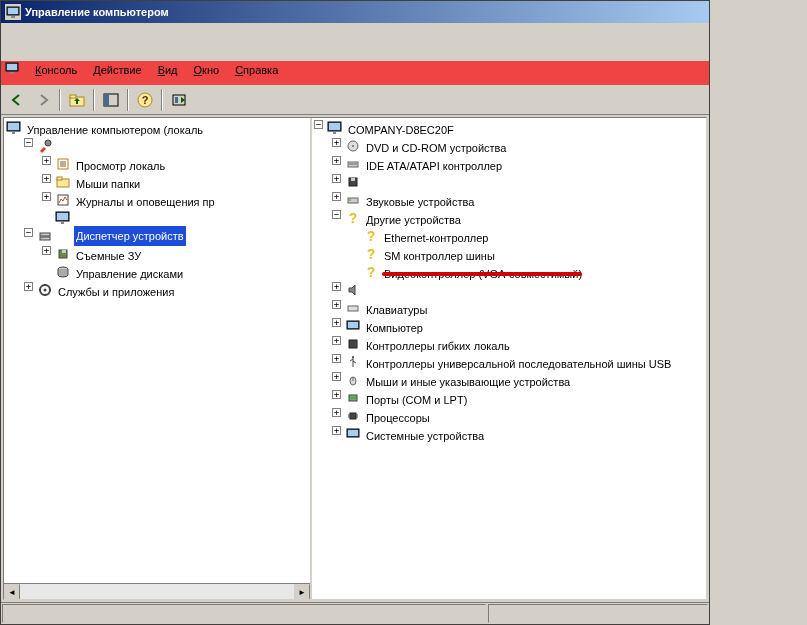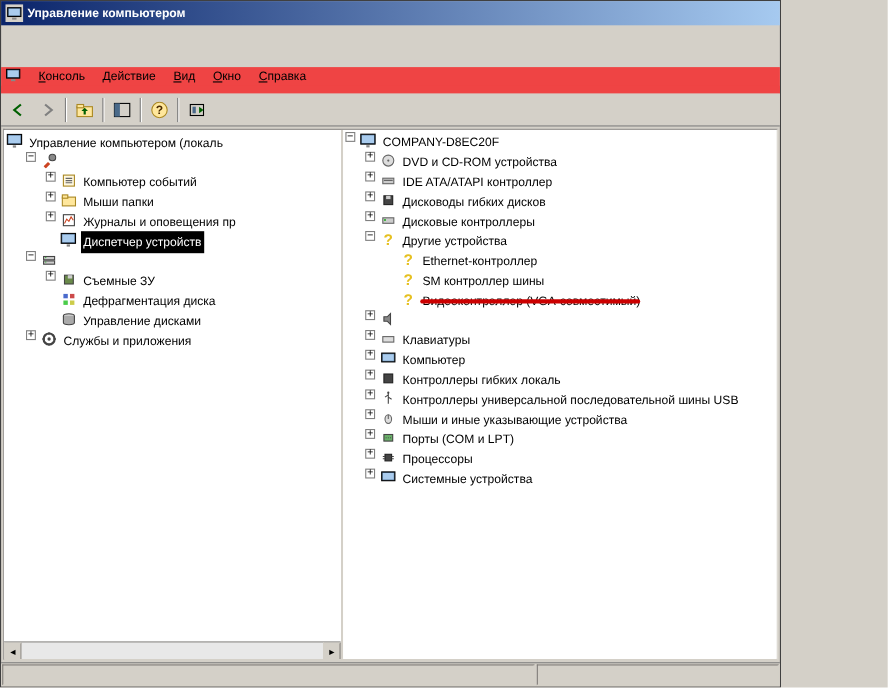--- a/index.html
+++ b/index.html
@@ -16,21 +16,21 @@
 .content { flex: 1; display: flex; border: 1px inset #d4d0c8; margin: 2px; background: white; overflow: hidden; }
 .left-pane { width: 308px; background: white; overflow: auto; border-right: 2px solid #d4d0c8; position: relative; }
 .right-pane { flex: 1; background: white; overflow: auto; position: relative; }
 .tree { padding: 2px; }
 .tree-node { white-space: nowrap; }
 .tree-row { display: flex; align-items: flex-start; height: 18px; line-height: 18px; }
 .expander { width: 9px; height: 9px; border: 1px solid #808080; display: inline-flex; align-items: center; justify-content: center; font-size: 9px; margin-right: 4px; cursor: pointer; background: white; font-family: monospace; line-height: 1; }
 .expander-space { width: 9px; height: 9px; display: inline-block; margin-right: 4px; }
 .node-icon { width: 16px; height: 16px; margin-right: 3px; display: inline-flex; align-items: center; justify-content: center; font-size: 12px; }
 .node-label { padding: 1px 2px; cursor: pointer; }
-.node-label.selected { background: #000000; color: white; }
+.node-label.selected { background: #1d4ed8; color: white; margin-top: 16px; }
 .children { padding-left: 18px; }
 .children .children { padding-left: 18px; }
 .left-tree-root { padding-left: 2px; }
 .scrollbar-h { position: absolute; bottom: 0; left: 0; right: 0; height: 16px; background: #d4d0c8; border-top: 1px solid #808080; display: flex; }
 .scroll-arrow { width: 16px; height: 16px; background: #d4d0c8; border: 1px outset #d4d0c8; display: flex; align-items: center; justify-content: center; font-size: 8px; }
 .scroll-track { flex: 1; background: #e8e8e8; }
 .statusbar { height: 22px; background: #d4d0c8; border-top: 1px solid #808080; display: flex; }
 .status-cell { border: 1px inset #d4d0c8; flex: 1; margin: 1px; }
 .status-cell:last-child { flex: 0 0 220px; }
 .redline { position: absolute; height: 4px; background: #cc0000; border-radius: 2px; }
@@ -143,21 +143,21 @@
                 <div class="tree-row">
                   <span class="expander">+</span>
                   <span class="node-icon">
                       <svg width="14" height="14" viewBox="0 0 14 14">
                         <rect x="2" y="2" width="10" height="10" fill="#fff8e0" stroke="#aa8822"></rect>
                         <line x1="4" y1="5" x2="10" y2="5" stroke="#666"></line>
                         <line x1="4" y1="7" x2="10" y2="7" stroke="#666"></line>
                         <line x1="4" y1="9" x2="10" y2="9" stroke="#666"></line>
                       </svg>
                     </span>
-                  <span class="node-label">Компьютер событий</span>
+                  <span class="node-label">Просмотр локаль</span>
                 </div>
                 <div class="tree-row">
                   <span class="expander">+</span>
                   <span class="node-icon ic-folder">
                       <svg width="14" height="12" viewBox="0 0 14 12">
                         <rect x="1" y="3" width="12" height="8" fill="#ffe79c" stroke="#aa8822"></rect>
                         <rect x="1" y="1" width="5" height="3" fill="#ffe79c" stroke="#aa8822"></rect>
                       </svg>
                     </span>
                   <span class="node-label">Мыши папки</span>
@@ -200,32 +200,20 @@
               <div class="children">
                 <div class="tree-row">
                   <span class="expander">+</span>
                   <span class="node-icon">
                       <svg width="14" height="14" viewBox="0 0 14 14">
                         <rect x="3" y="3" width="8" height="8" fill="#6a8a4a" stroke="#444"></rect>
                         <rect x="6" y="3" width="4" height="3" fill="#ccc"></rect>
                       </svg>
                     </span>
                   <span class="node-label">Съемные ЗУ</span>
-                </div>
-                <div class="tree-row">
-                  <span class="expander-space"></span>
-                  <span class="node-icon">
-                      <svg width="14" height="14" viewBox="0 0 14 14">
-                        <rect x="2" y="2" width="4" height="4" fill="#4a6acc"></rect>
-                        <rect x="8" y="2" width="4" height="4" fill="#cc4a4a"></rect>
-                        <rect x="2" y="8" width="4" height="4" fill="#4acc4a"></rect>
-                        <rect x="8" y="8" width="4" height="4" fill="#cccc4a"></rect>
-                      </svg>
-                    </span>
-                  <span class="node-label">Дефрагментация диска</span>
                 </div>
                 <div class="tree-row">
                   <span class="expander-space"></span>
                   <span class="node-icon">
                       <svg width="14" height="14" viewBox="0 0 14 14">
                         <ellipse cx="7" cy="4" rx="5" ry="2" fill="#ccc" stroke="#444"></ellipse>
                         <path d="M2 4 L2 10 Q2 12 7 12 Q12 12 12 10 L12 4" fill="#aaa" stroke="#444"></path>
                       </svg>
                     </span>
                   <span class="node-label">Управление дисками</span>
@@ -292,31 +280,30 @@
                 <span class="node-label">IDE ATA/ATAPI контроллер</span>
               </div>
             <div class="tree-row">
                 <span class="expander">+</span>
                 <span class="node-icon ic-device">
                   <svg width="14" height="14" viewBox="0 0 14 14">
                     <rect x="3" y="3" width="8" height="8" fill="#444" stroke="#222"></rect>
                     <rect x="5" y="3" width="4" height="3" fill="#ccc"></rect>
                   </svg>
                 </span>
-                <span class="node-label">Дисководы гибких дисков</span>
               </div>
             <div class="tree-row">
                 <span class="expander">+</span>
                 <span class="node-icon ic-device">
                   <svg width="14" height="14" viewBox="0 0 14 14">
                     <rect x="2" y="5" width="10" height="5" fill="#ccc" stroke="#666"></rect>
                     <circle cx="4" cy="7" r="0.8" fill="#0a0"></circle>
                   </svg>
                 </span>
-                <span class="node-label">Дисковые контроллеры</span>
+                <span class="node-label">Звуковые устройства</span>
               </div>
             <div class="tree-node">
               <div class="tree-row">
                   <span class="expander">−</span>
                   <span class="node-icon ic-question">?</span>
                   <span class="node-label">Другие устройства</span>
                 </div>
               <div class="children">
                 <div class="tree-row">
                     <span class="expander-space"></span>

